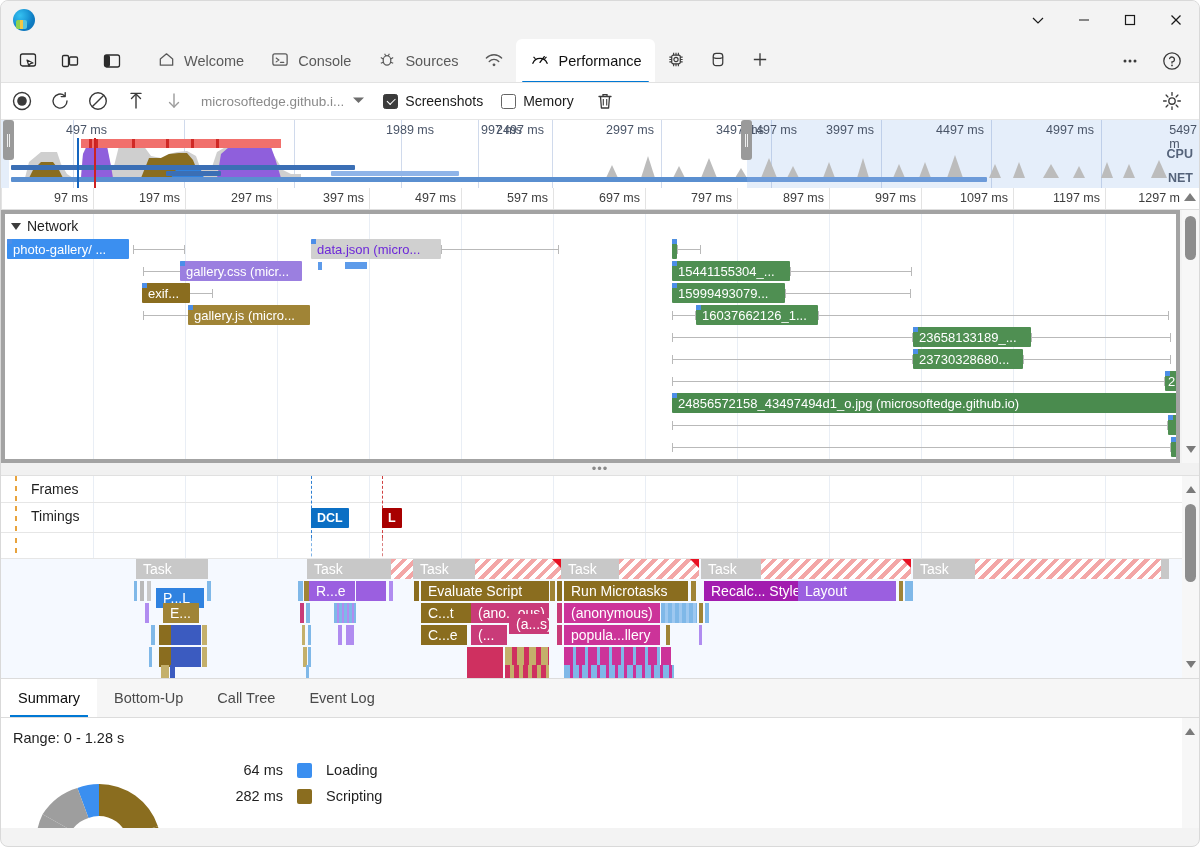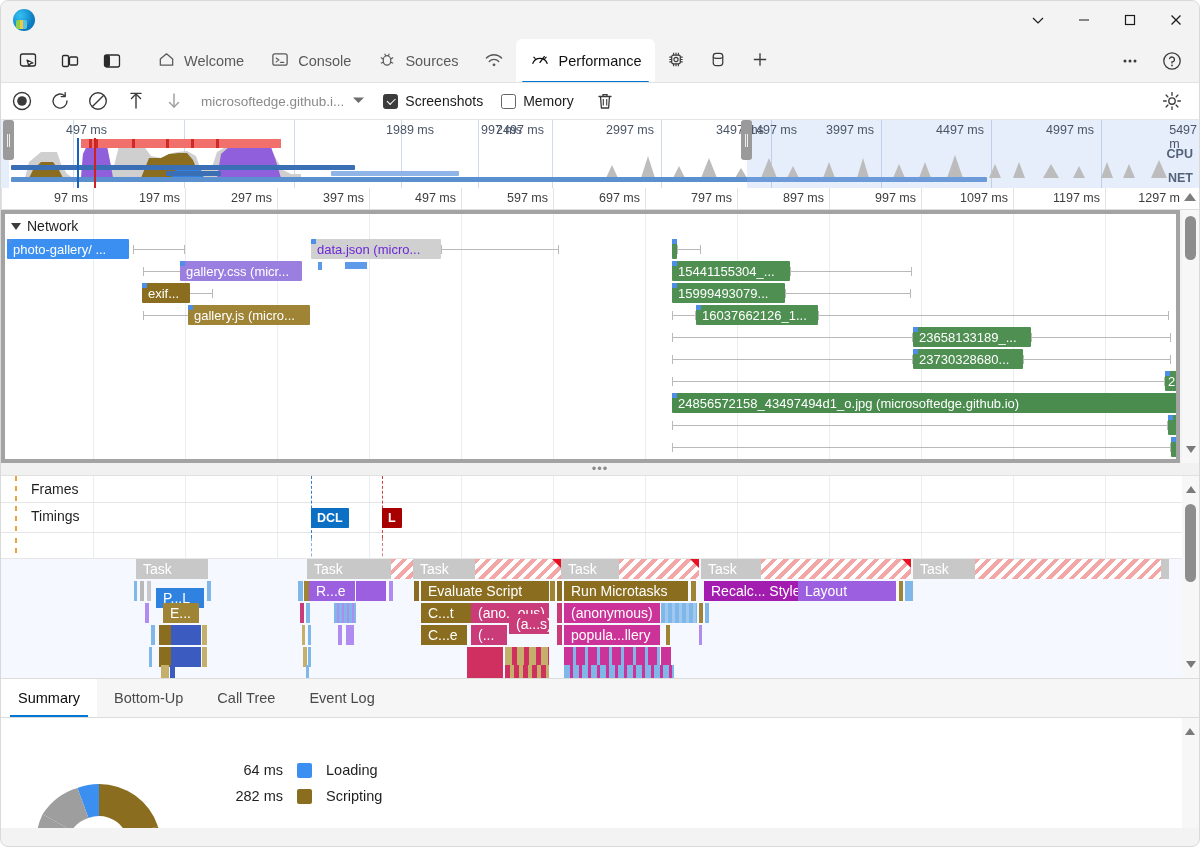--- a/index.html
+++ b/index.html
@@ -1017,20 +1017,21 @@
   </div>
 
   <div class="bottom-tabs">
     <div class="btab active">Summary</div>
     <div class="btab">Bottom-Up</div>
     <div class="btab">Call Tree</div>
     <div class="btab">Event Log</div>
   </div>
 
   <div class="summary">
+    <div class="sum-range">Range: 0 - 1.28 s</div>
 
     <svg class="donut" viewBox="0 0 160 160">
 
       <path d="M80,18 A62,62 0 0 1 138.9,60.2 L108.2,70.2 A30,30 0 0 0 80,50 Z" fill="#8a6d1f"></path>
       <path d="M138.9,60.2 A62,62 0 0 1 129,116 L104.6,97.2 A30,30 0 0 0 108.2,70.2 Z" fill="#8a6d1f"></path>
       <path d="M129,116 A62,62 0 0 1 110,134.5 L95.8,109.2 A30,30 0 0 0 104.6,97.2 Z" fill="#8a6d1f"></path>
 
       <path d="M58.4,21.9 A62,62 0 0 1 80,18 L80,50 A30,30 0 0 0 69.5,51.9 Z" fill="#3b8ff0"></path>
 
       <path d="M23.6,48.3 A62,62 0 0 1 58.4,21.9 L69.5,51.9 A30,30 0 0 0 52.7,64.6 Z" fill="#9e9e9e"></path>

